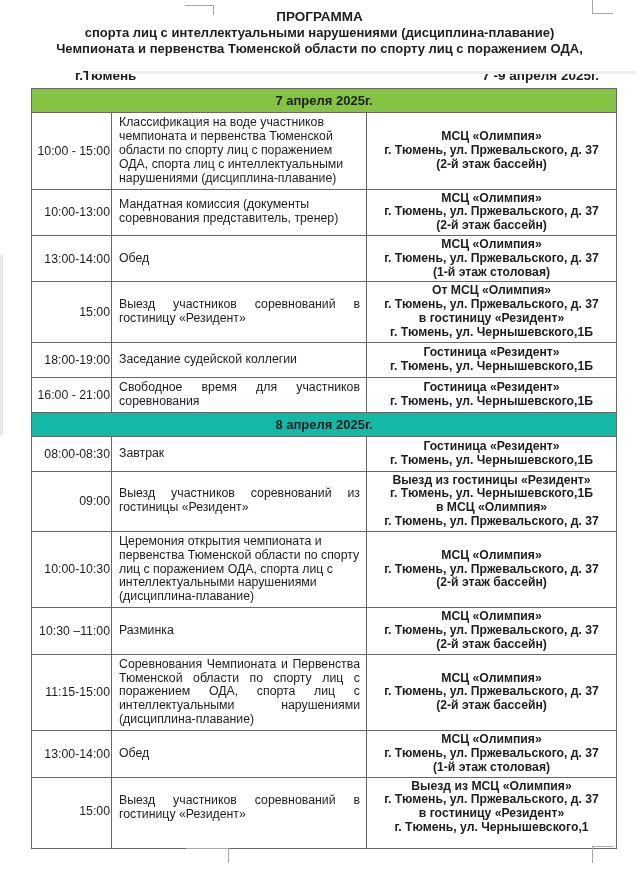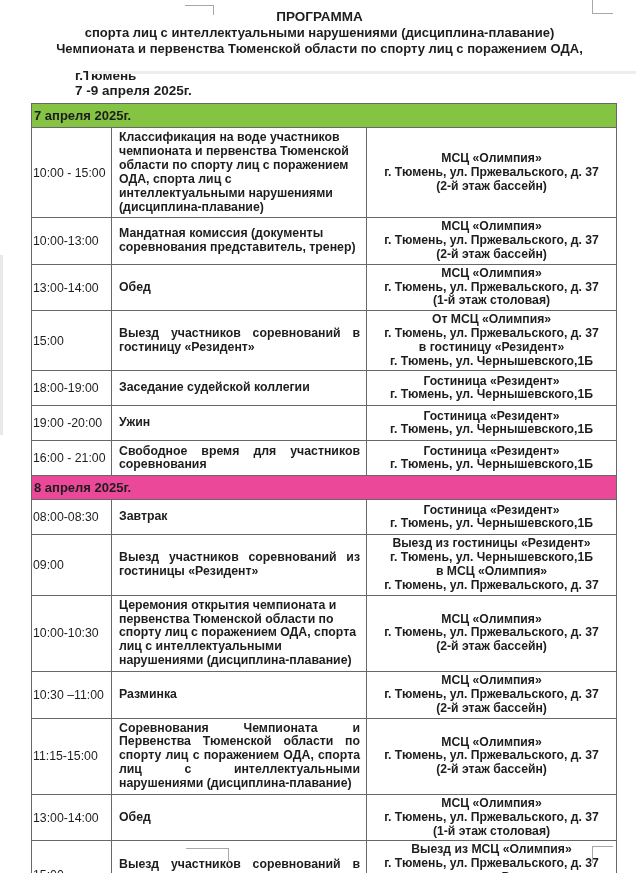--- a/index.html
+++ b/index.html
@@ -12,38 +12,38 @@
     overflow:hidden;
   }
   .page{position:relative;width:639px;height:765px;}
 
   
   .doc-title{padding-top:9px;text-align:center;font-weight:700;font-size:13.5px;line-height:16px;}
   .doc-sub{text-align:center;font-weight:700;font-size:13px;line-height:16px;}
   .meta-row{
     display:flex;justify-content:space-between;align-items:baseline;
     padding:0 40px 0 75px;margin-top:11px;margin-bottom:5px;
-    font-weight:700;font-size:13.5px;flex-direction:column;
+    font-weight:700;font-size:13.5px;
   }
 
   
   table.schedule{
     margin-left:31px;width:585px;
     border-collapse:collapse;table-layout:fixed;
   }
   table.schedule td{border:1px solid #686868;vertical-align:middle;}
   td.day-header{
-    text-align:left;font-weight:700;font-size:13px;
+    text-align:center;font-weight:700;font-size:13px;
     padding:4px 2px;
   }
   td.time-cell{
-    width:80px;text-align:left;font-size:12.3px;padding:10px 1px;
+    width:80px;text-align:right;font-size:12.3px;padding:10px 1px;
   }
   td.event-cell{
-    width:255px;font-size:12.3px;line-height:13.9px;padding:3px 6px 3px 7px;font-weight:bold;
+    width:255px;font-size:12.3px;line-height:13.9px;padding:3px 6px 3px 7px;
   }
   td.event-cell.justify{text-align:justify;}
   td.loc-cell{
     width:250px;text-align:center;font-weight:700;font-size:12.2px;
     line-height:13.8px;padding:2px 8px;white-space:pre-line;
   }
   tbody tr.data-row:last-child td{padding-bottom:13px;}
 
   
   .mark{position:absolute;}
@@ -122,36 +122,30 @@
   </tr>
 
 
   <tr class="data-row">
     <td class="time-cell">18:00-19:00</td>
     <td class="event-cell">Заседание судейской коллегии</td>
     <td class="loc-cell">Гостиница «Резидент»
 г. Тюмень, ул. Чернышевского,1Б</td>
   </tr>
 
-  <tr class="data-row">
-    <td class="time-cell">19:00 -20:00</td>
-    <td class="event-cell">Ужин</td>
-    <td class="loc-cell">Гостиница «Резидент»
-г. Тюмень, ул. Чернышевского,1Б</td>
-  </tr>
 
   <tr class="data-row">
     <td class="time-cell">16:00 - 21:00</td>
     <td class="event-cell justify">Свободное время для участников соревнования</td>
     <td class="loc-cell">Гостиница «Резидент»
 г. Тюмень, ул. Чернышевского,1Б</td>
   </tr>
 
   <tr class="day-header-row">
-    <td class="day-header" colspan="3" style="background: #ec4899;">8 апреля 2025г.</td>
+    <td class="day-header" colspan="3" style="background: #14b8a6;">8 апреля 2025г.</td>
   </tr>
 
   <tr class="data-row">
     <td class="time-cell">08:00-08:30</td>
     <td class="event-cell">Завтрак</td>
     <td class="loc-cell">Гостиница «Резидент»
 г. Тюмень, ул. Чернышевского,1Б</td>
   </tr>
 
   <tr class="data-row">

